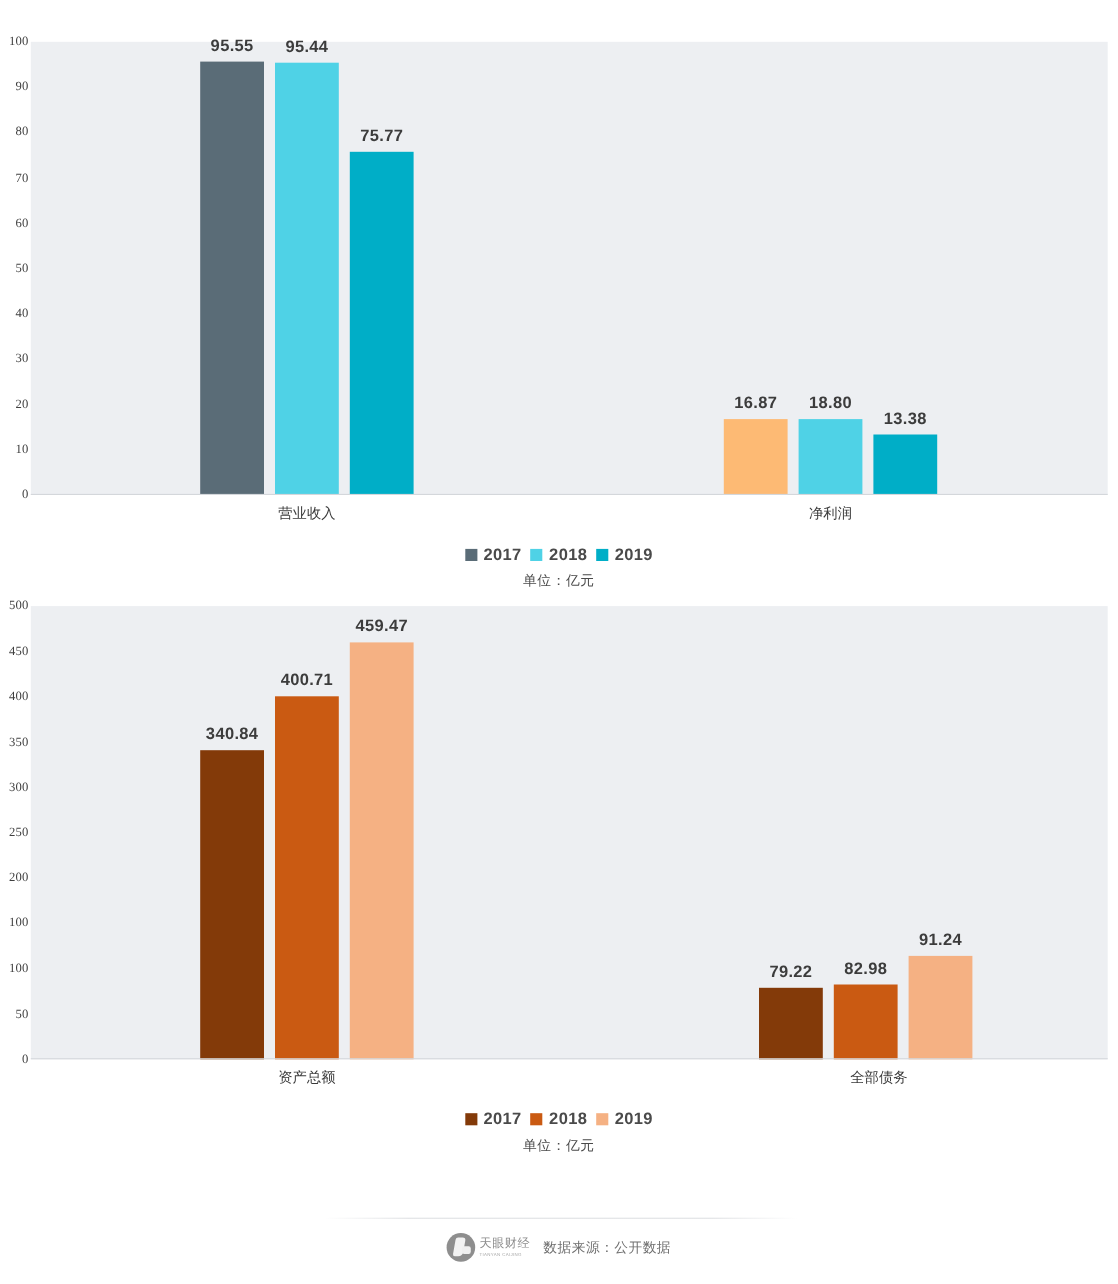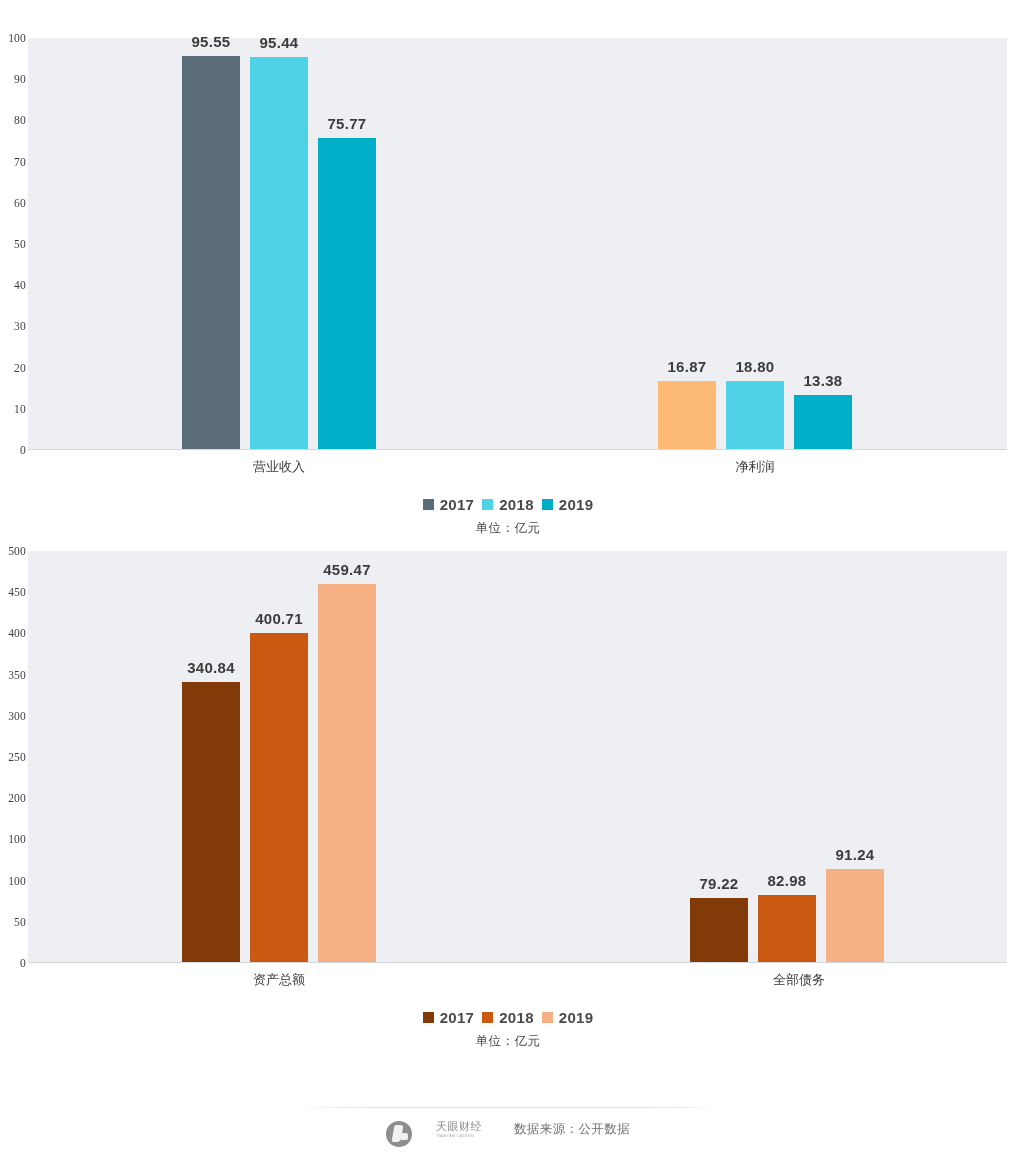--- a/index.html
+++ b/index.html
@@ -162,22 +162,22 @@
     background: linear-gradient(to right, rgba(255,255,255,0), #d9dbde 18%, #d9dbde 82%, rgba(255,255,255,0));
     opacity: .85;
   }
   .footer-inner {
     position: absolute;
     top: 20px;
     left: 0;
     width: 1016px;
     display: flex;
     justify-content: center;
-    align-items: flex-start;
-    gap: 24px;
+    align-items: center;
+    gap: 4px;
   }
   .logo-mark {
     width: 26px;
     height: 26px;
     border-radius: 50%;
     background: #8e8e8e;
     position: relative;
     overflow: hidden;
     flex: none;
   }

